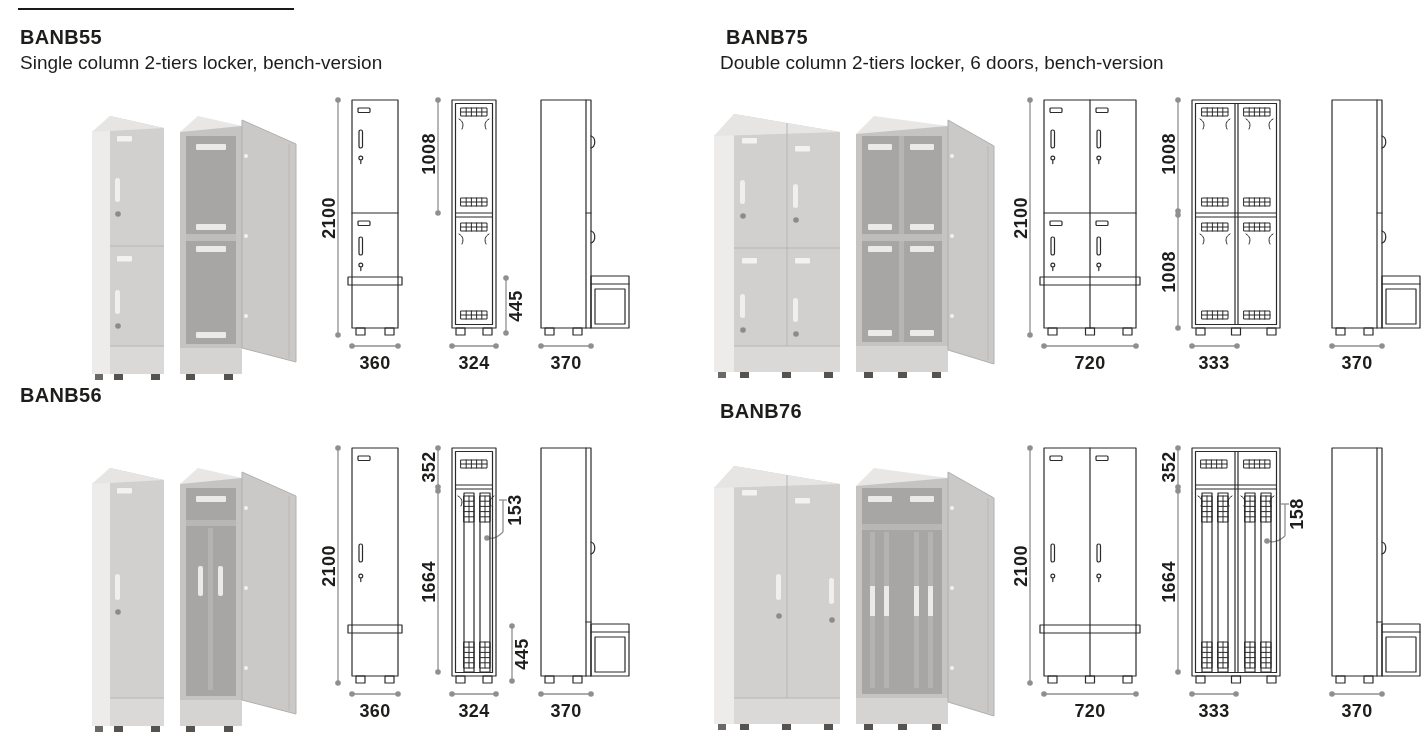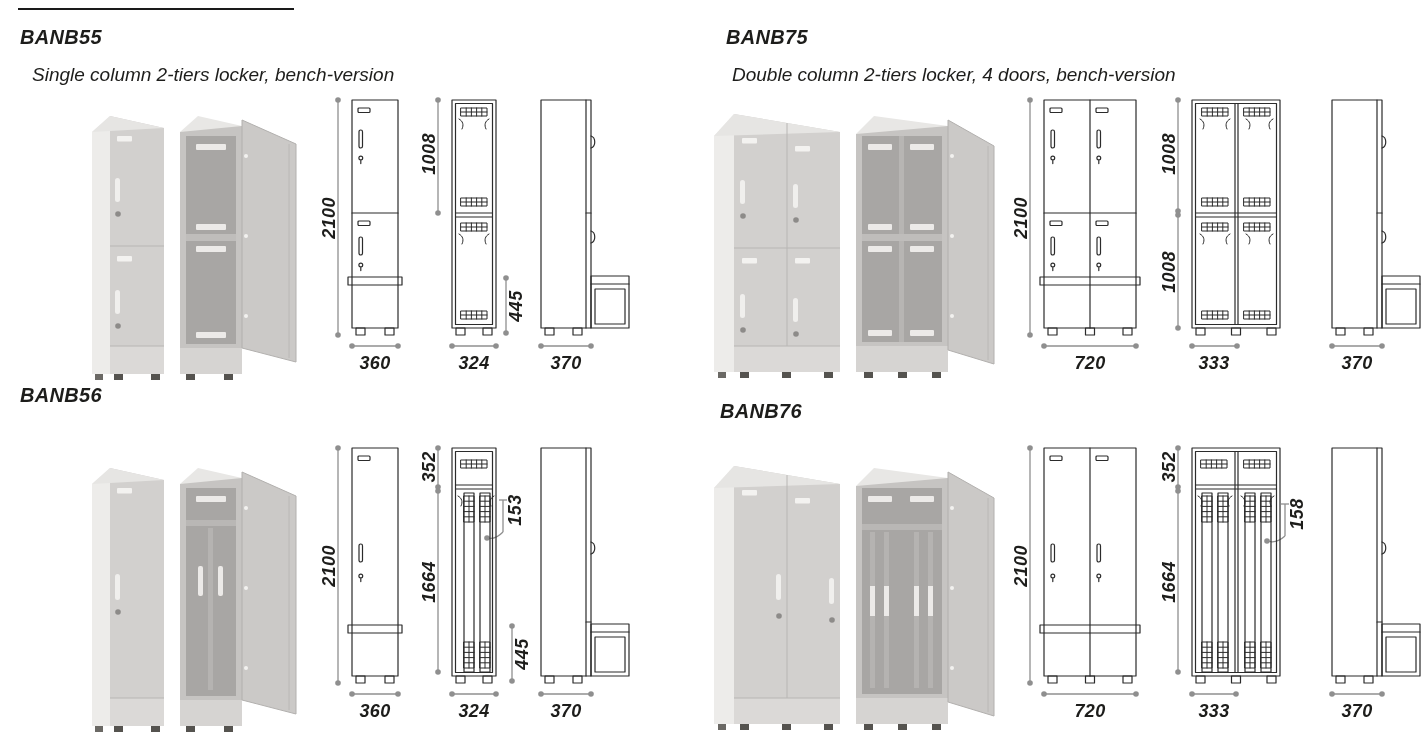--- a/index.html
+++ b/index.html
@@ -1,21 +1,21 @@
 <!DOCTYPE html>
 <html><head>
 <meta charset="utf-8">
 <style>
   html,body{margin:0;padding:0;background:#fff;}
   #page{position:relative;width:1426px;height:739px;background:#fff;overflow:hidden;
         font-family:"Liberation Sans",sans-serif;color:#1d1d1b;}
-  .product{position:absolute;font-style:italic;}
+  .product{position:absolute;}
   .rule{position:absolute;height:2px;background:#1a1a1a;}
   .code{position:absolute;margin:0;font-size:20px;font-weight:bold;letter-spacing:.3px;color:#1d1d1b;}
-  .desc{position:absolute;margin:12px;font-size:19px;font-weight:400;color:#1d1d1b;white-space:nowrap;}
+  .desc{position:absolute;margin:0;font-size:19px;font-weight:400;color:#1d1d1b;white-space:nowrap;}
   svg{position:absolute;overflow:visible;}
   .draw, .draw *{stroke:#2b2b2b;stroke-width:1.2;fill:none;stroke-linecap:round;stroke-linejoin:round;}
   .thin, .thin *{stroke-width:1;}
   .dim line{stroke:#8f8f8f;stroke-width:1.3;}
   .dots, .dots *{fill:#8f8f8f;stroke:none;}
   .dtxt{font-family:"Liberation Sans",sans-serif;font-size:18px;font-weight:bold;
         fill:#1d1d1b;letter-spacing:.4px;}
 </style>
 </head>
 <body>
@@ -188,21 +188,21 @@
           <line x1="80" y1="196" x2="118" y2="196"></line>
       <rect x="84" y="201" width="30" height="35"></rect>
       <use href="#foot" x="34" y="240"></use>
           <use href="#foot" x="62" y="240"></use>
     </g>
   </svg>
 </section>
 
 <section class="product" style="left:718px;top:6px;width:708px;height:372px">
   <h2 class="code" style="left:8px;top:20px">BANB75</h2>
-  <p class="desc" style="left:2px;top:46px">Double column 2-tiers locker, 4 doors, bench-version</p>
+  <p class="desc" style="left:2px;top:46px">Double column 2-tiers locker, 6 doors, bench-version</p>
 
   <svg style="left:-20px;top:78px" width="300" height="300" viewBox="0 0 300 300">
     <polygon points="16,52 36,30 36,288 16,288" fill="#edecea"></polygon>
     <polygon points="36,30 142,48 142,288 36,288" fill="#d2d0ce"></polygon>
     <polygon points="16,52 36,30 142,48" fill="#e6e5e3"></polygon>
     <line x1="89" y1="39" x2="89" y2="288" stroke="#b8b6b4"></line>
     <line x1="36" y1="164" x2="142" y2="164" stroke="#b8b6b4"></line>
     <rect x="44" y="54" width="15" height="5.5" rx="1" fill="#f3f2f0"></rect>
         <rect x="97" y="62" width="15" height="5.5" rx="1" fill="#f3f2f0"></rect>
     <rect x="42" y="96" width="5" height="24" rx="2.5" fill="#f0efed"></rect>

